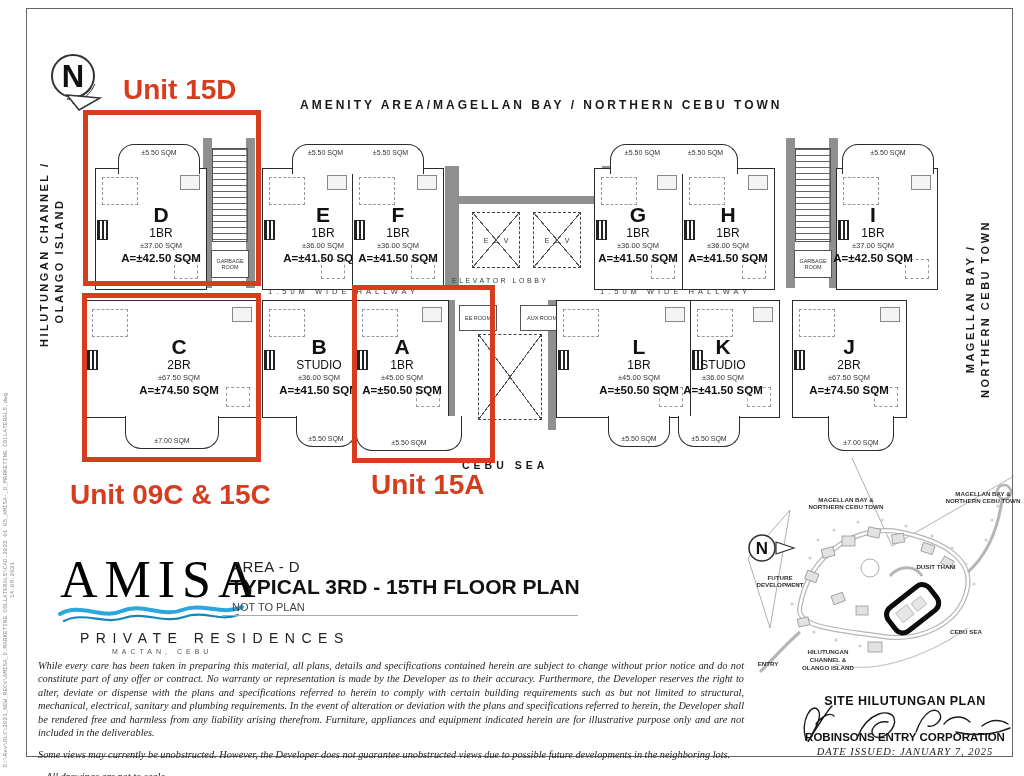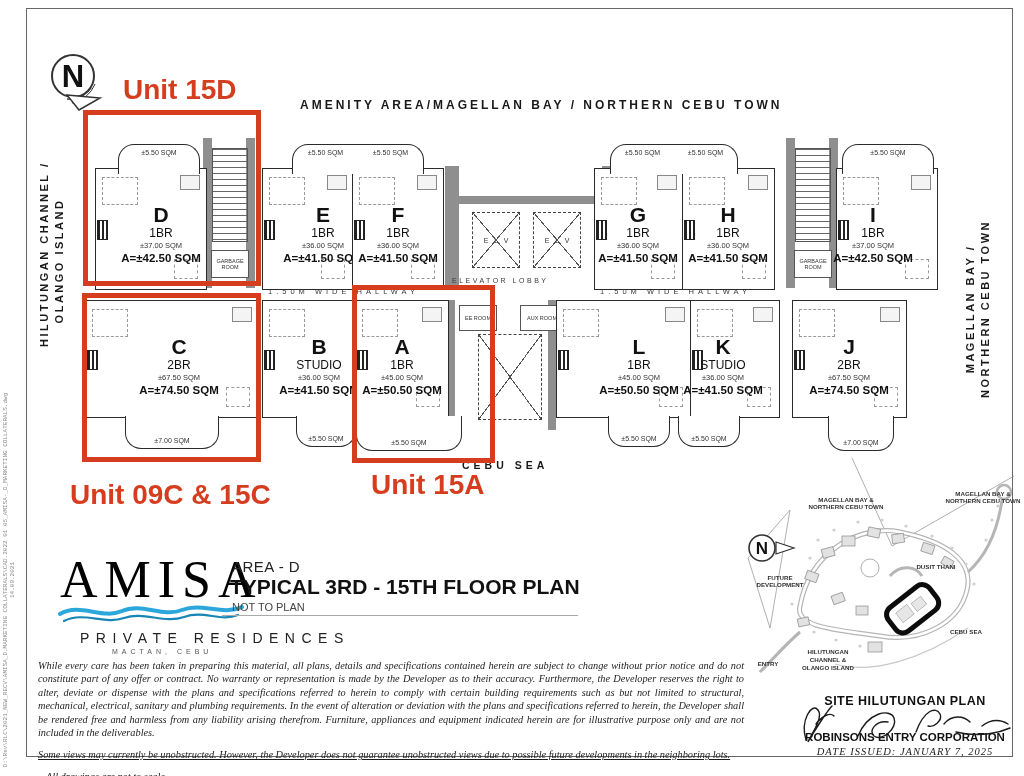--- a/index.html
+++ b/index.html
@@ -320,21 +320,21 @@
   <div class="logo-sub">PRIVATE RESIDENCES</div>
   <div class="logo-city">MACTAN, CEBU</div>
 
   <div class="tb-tower">AREA - D</div>
   <div class="tb-title">TYPICAL 3RD - 15TH FLOOR PLAN</div>
   <div class="tb-scale">NOT TO PLAN</div>
   <div class="tb-line"></div>
 
   <div class="disclaimer">
     <p>While every care has been taken in preparing this material, all plans, details and specifications contained herein are subject to change without prior notice and do not constitute part of any offer or contract. No warranty or representation is made by the Developer as to their accuracy.  Furthermore, the Developer reserves the right to alter, deviate or dispense with the plans and specifications referred to herein to comply with certain building requirements such as but not limited to structural, mechanical, electrical, sanitary and plumbing requirements. In the event of alteration or deviation with the plans and specifications referred to herein, the Developer shall be rendered free and harmless from any liability arising therefrom. Furniture, appliances and equipment indicated herein are for illustrative purpose only and are not included in the deliverables.</p>
-    <p style="margin-bottom:8px;text-decoration:underline;">Some views may currently be unobstructed. However, the Developer does not guarantee unobstructed views due to possible future developments in the neighboring lots.</p>
+    <p style="margin-bottom:8px;">Some views may currently be unobstructed. However, the Developer does not guarantee unobstructed views due to possible future developments in the neighboring lots.</p>
     <p class="last">All drawings are not to scale.</p>
   </div>
 
   <svg class="siteplan" viewBox="0 0 282 242">
     <polyline points="112,2 152,90 274,20" fill="none" stroke="#9a9a9a" stroke-width="0.8"></polyline>
     <polyline points="8,102 50,54 30,172 8,102" fill="none" stroke="#9a9a9a" stroke-width="0.8"></polyline>
     <path d="M60,150 C70,95 120,68 160,76 C205,85 234,104 227,134 C219,168 180,187 140,180 C100,174 54,172 60,150 Z" fill="none" stroke="#b5b5b5" stroke-width="5"></path>
     <path d="M60,150 C70,95 120,68 160,76 C205,85 234,104 227,134 C219,168 180,187 140,180 C100,174 54,172 60,150 Z" fill="none" stroke="#fff" stroke-width="2.6"></path>
     <path d="M150,120 C160,108 176,110 182,120" fill="none" stroke="#b5b5b5" stroke-width="3"></path>
     <path d="M228,116 C248,98 258,72 262,44" fill="none" stroke="#b5b5b5" stroke-width="3"></path>

